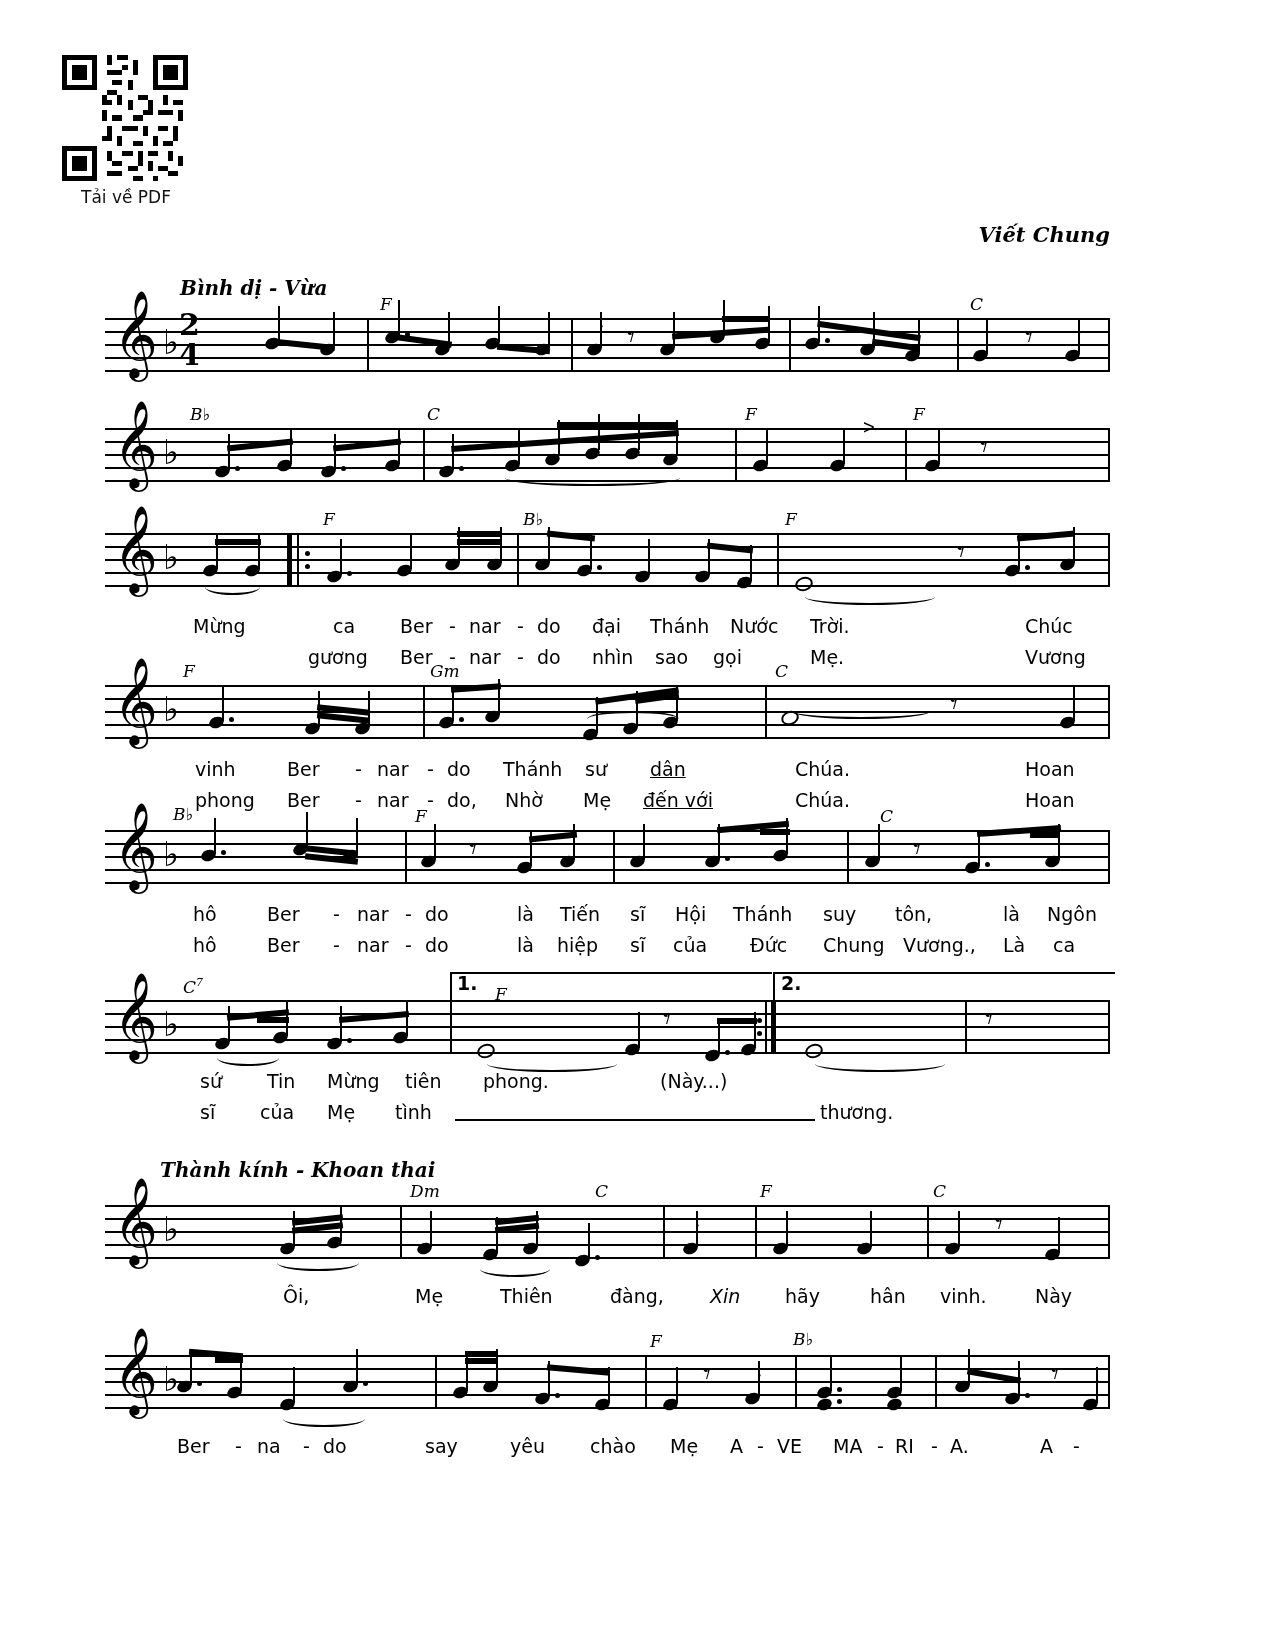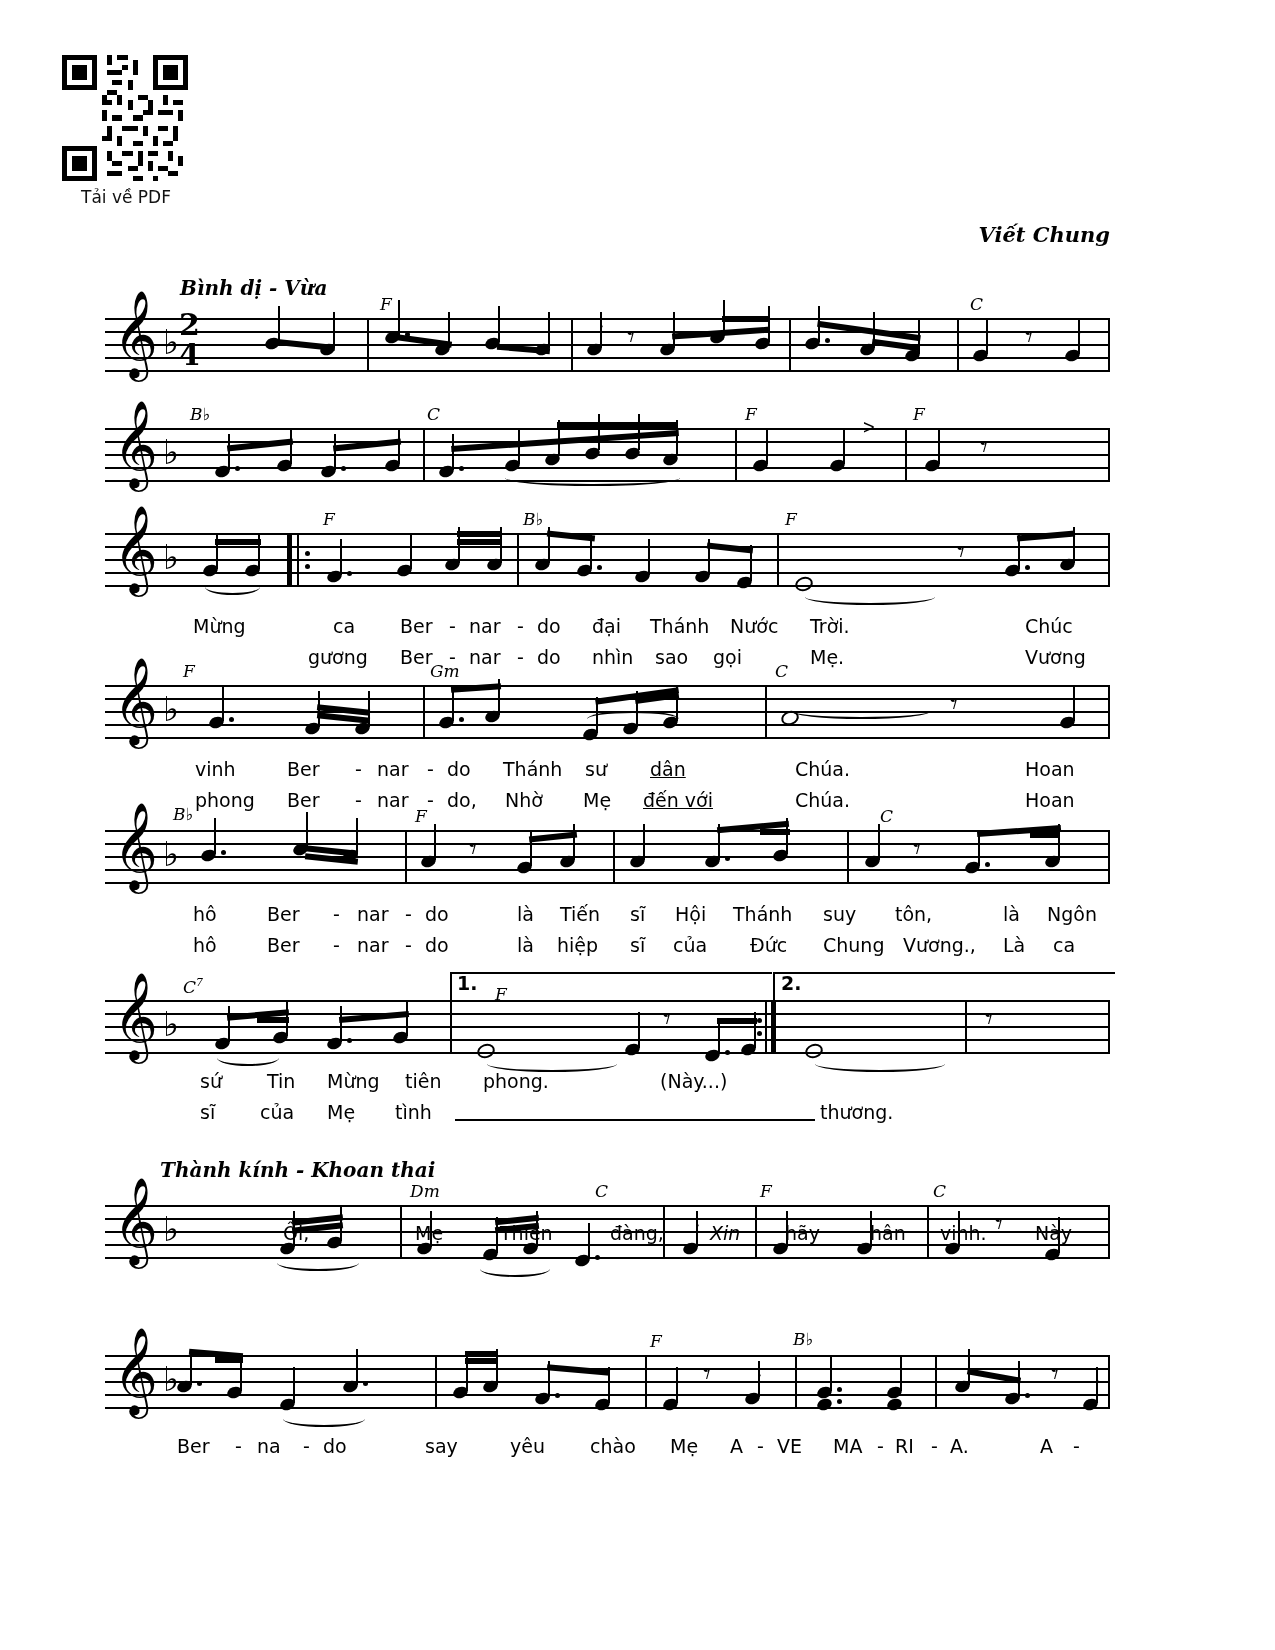--- a/index.html
+++ b/index.html
@@ -928,21 +928,21 @@
         </div>
       <div class="rest8" style="left:890px; top:6px;">𝄾</div>
       <div class="note">
           <div class="head" style="left:940px; top:44px;"></div>
           <div class="stem" style="left:953px; top:12px;"></div>
           <div class="flag" style="left:952px; top:6px;">𝅭</div>
         </div>
       <div class="barline" style="left:1003px;"></div>
     </div>
   </div>
-  <div class="lyric-row" style="top:1222px;">
+  <div class="lyric-row" style="top:1285px;">
     <span class="lyric" style="left:178px;">Ôi,</span>
     <span class="lyric" style="left:310px;">Mẹ</span>
     <span class="lyric" style="left:395px;">Thiên</span>
     <span class="lyric" style="left:505px;">đàng,</span>
     <span class="lyric" style="left:605px;font-style:italic;">Xin</span>
     <span class="lyric" style="left:680px;">hãy</span>
     <span class="lyric" style="left:765px;">hân</span>
     <span class="lyric" style="left:835px;">vinh.</span>
     <span class="lyric" style="left:930px;">Này</span>
   </div>

